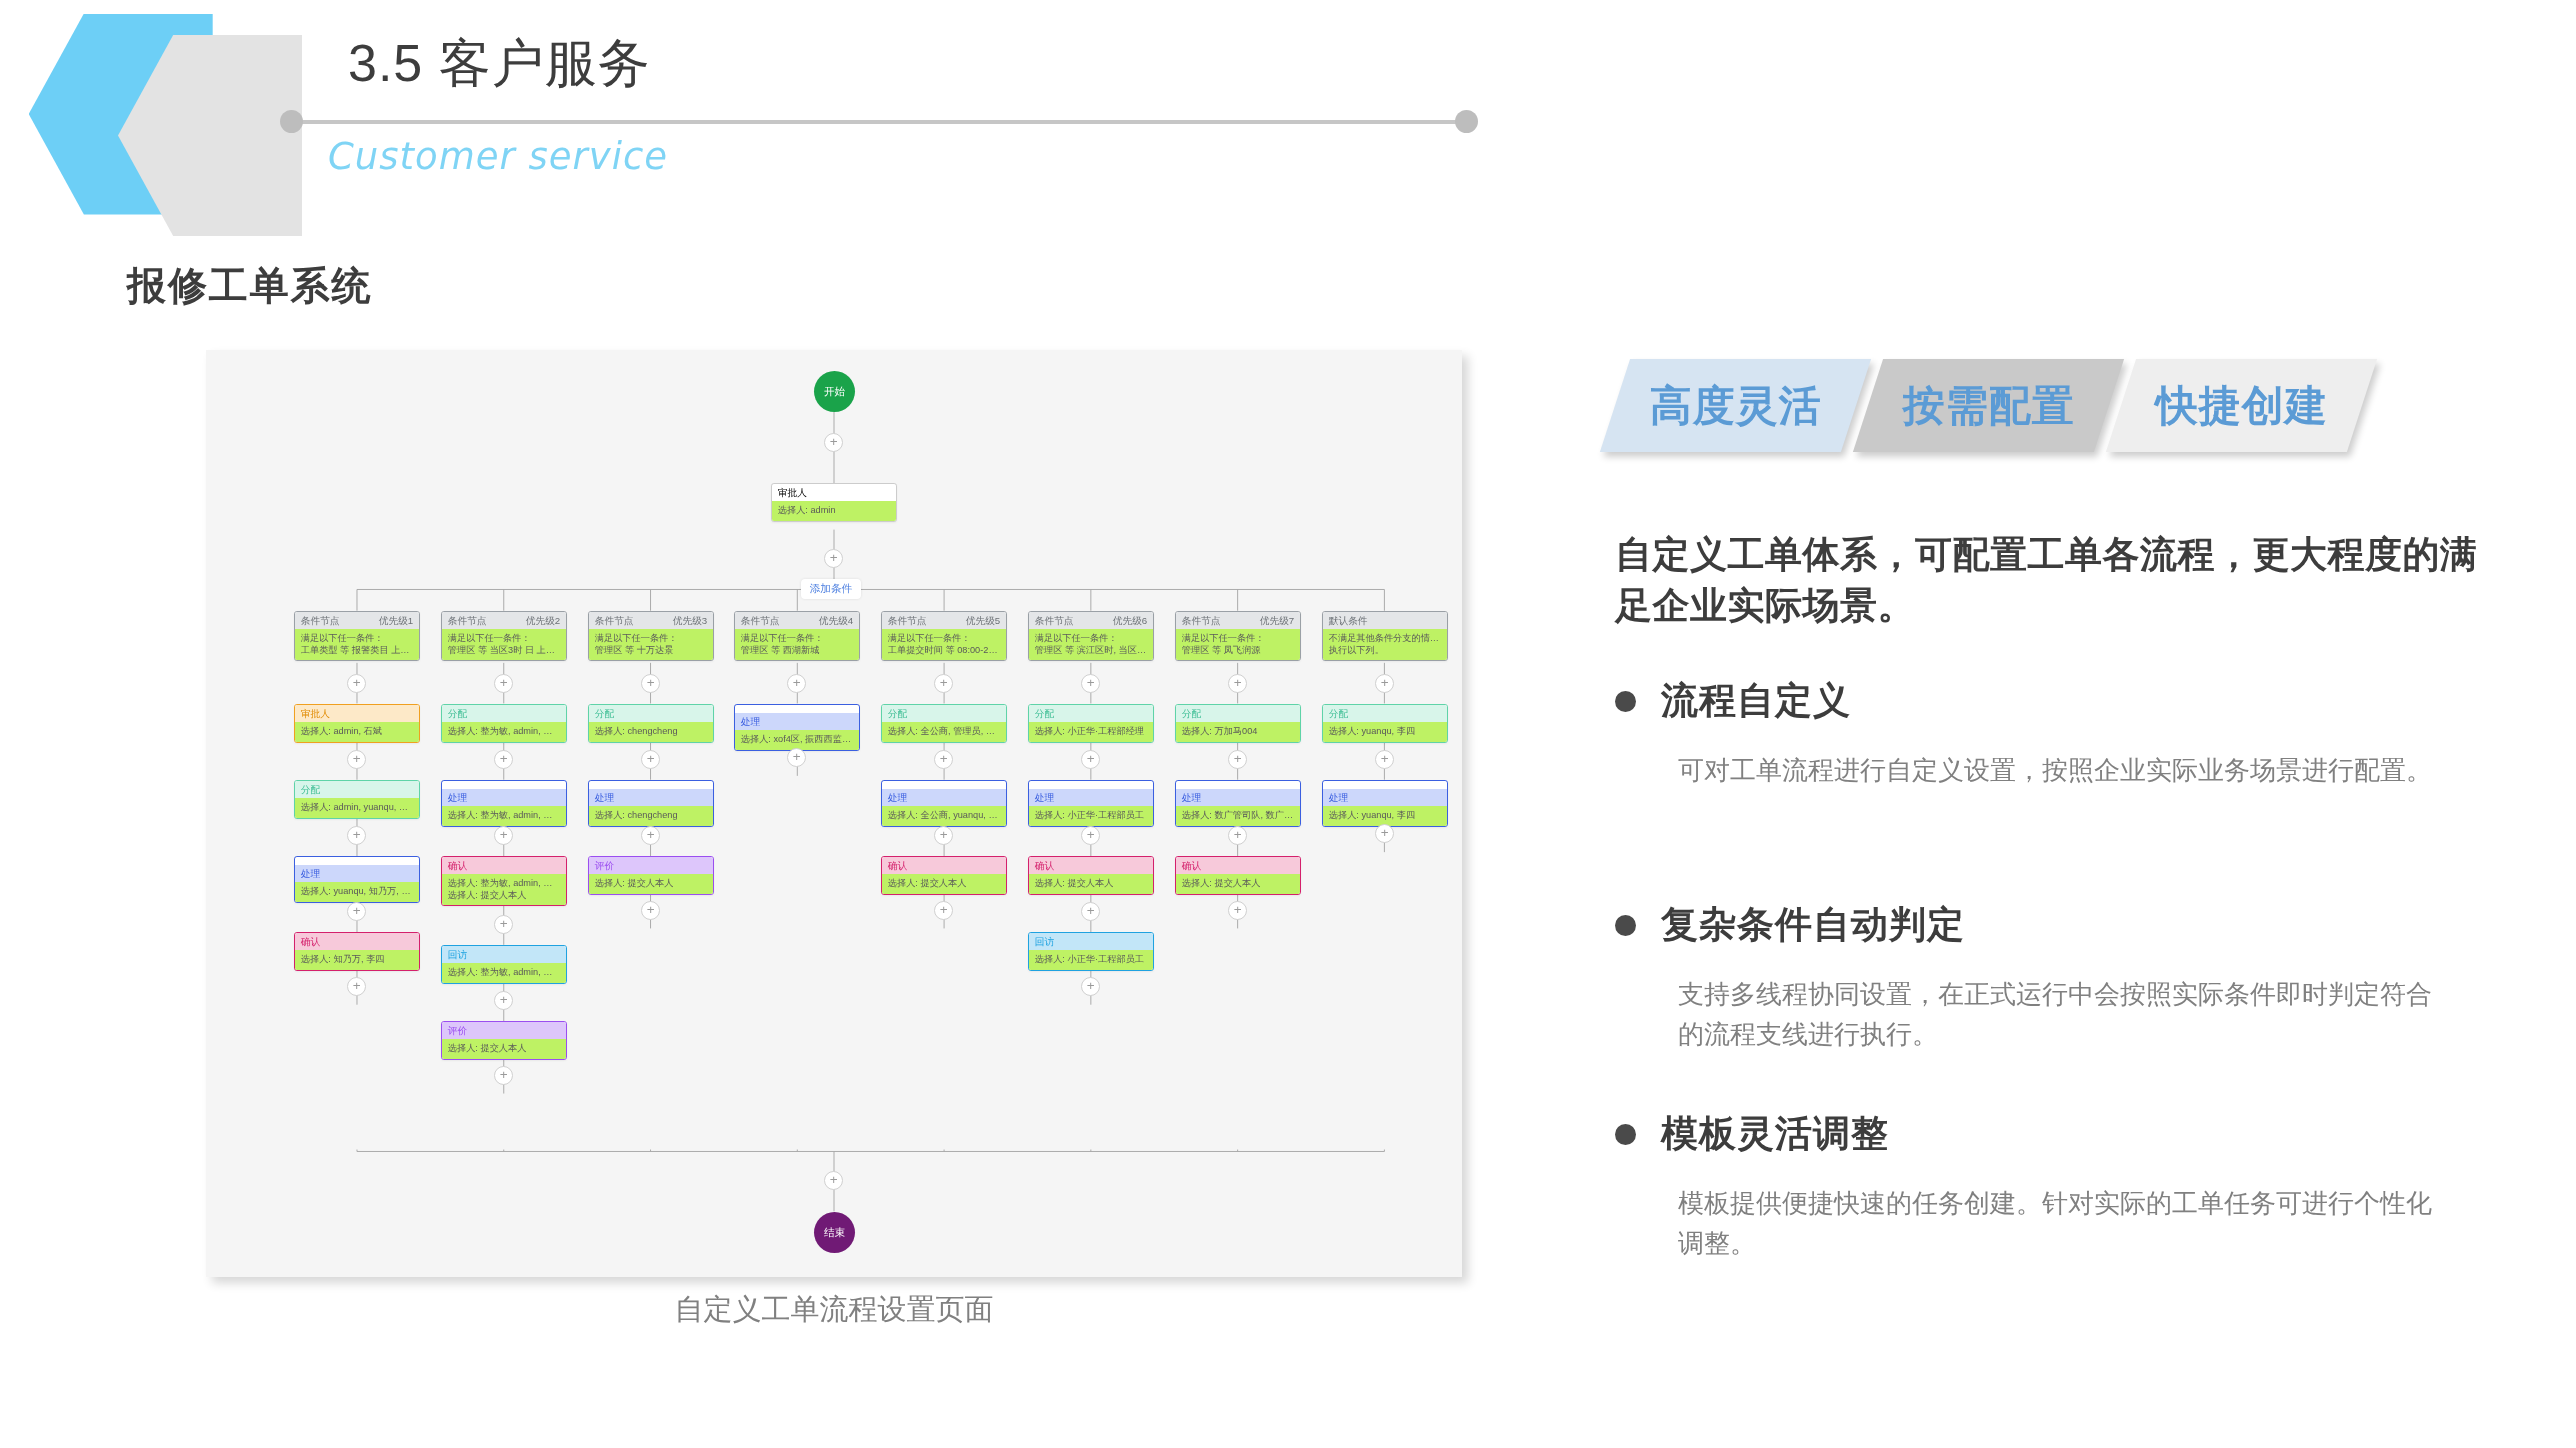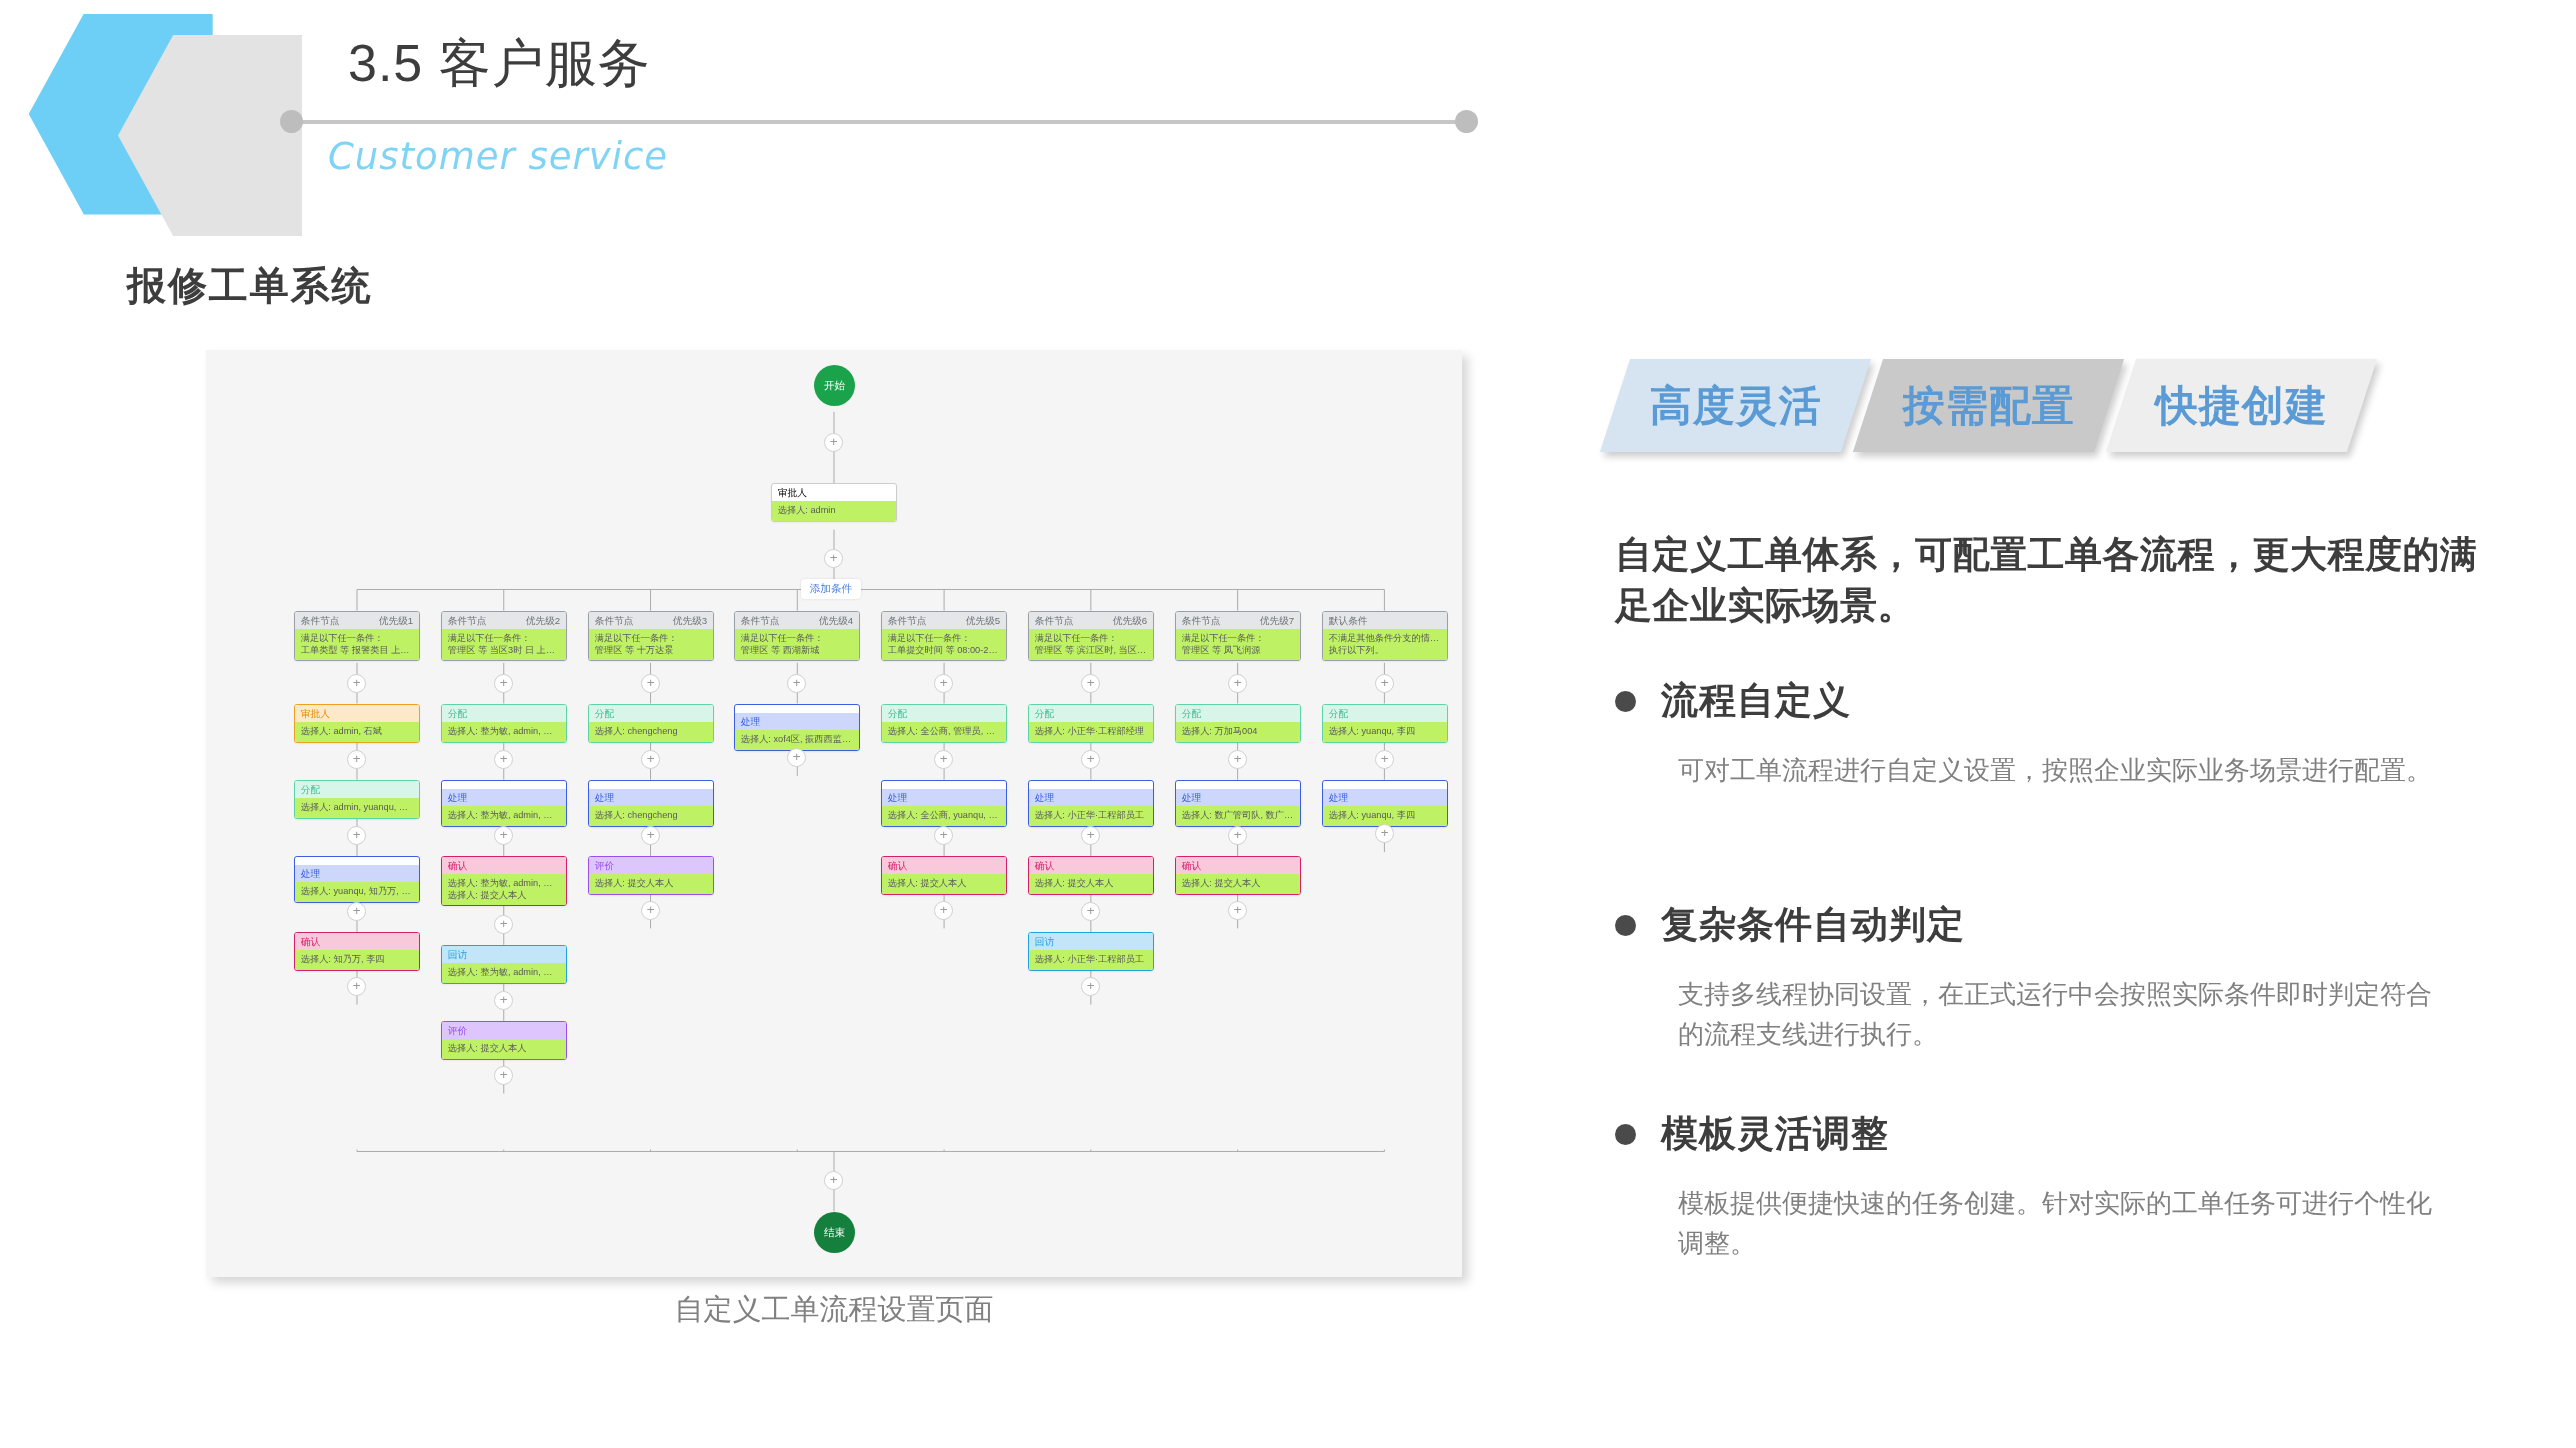--- a/index.html
+++ b/index.html
@@ -66,21 +66,21 @@
   
   .fc { position: absolute; inset: 0; }
   .fc svg { position: absolute; left: 0; top: 0; }
 
   .term {
     position: absolute; border-radius: 50%;
     display: flex; align-items: center; justify-content: center;
     color: #fff; font-size: 10.6px;
   }
   .term.start { width: 41px; height: 41px; background: #1aa34a; }
-  .term.end   { width: 41px; height: 41px; background: #15803d; }
+  .term.end   { width: 41px; height: 41px; background: #701a75; }
 
   .plus {
     position: absolute; width: 19.3px; height: 19.3px; border-radius: 50%;
     background: #fff; border: 1px solid #d0d0d0; color: #9a9a9a;
     font-size: 13.5px; line-height: 16.4px; text-align: center;
   }
 
   .addcond {
     position: absolute; background: #fff; border-radius: 3.9px;
     color: #4c7fe0; font-size: 10.6px; padding: 2.9px 8.7px;
@@ -231,21 +231,21 @@
           <line x1="308" y1="828" x2="308" y2="830" stroke="#a8a8a8" stroke-width="1"></line>
           <line x1="460" y1="828" x2="460" y2="830" stroke="#a8a8a8" stroke-width="1"></line>
           <line x1="612" y1="828" x2="612" y2="830" stroke="#a8a8a8" stroke-width="1"></line>
           <line x1="764" y1="828" x2="764" y2="830" stroke="#a8a8a8" stroke-width="1"></line>
           <line x1="916" y1="828" x2="916" y2="830" stroke="#a8a8a8" stroke-width="1"></line>
           <line x1="1068" y1="828" x2="1068" y2="830" stroke="#a8a8a8" stroke-width="1"></line>
           <line x1="1220" y1="828" x2="1220" y2="830" stroke="#a8a8a8" stroke-width="1"></line>
           <line x1="156" y1="830" x2="1220" y2="830" stroke="#a8a8a8" stroke-width="1"></line>
           <line x1="650" y1="830" x2="650" y2="892" stroke="#a8a8a8" stroke-width="1"></line>
         </svg>
-        <div class="term start" style="left:608px;top:15px;font-family:Liberation Serif, serif;">开始</div>
+        <div class="term start" style="left:608px;top:21px;font-family:Liberation Serif, serif;">开始</div>
         <div class="plus" style="left:618px;top:83px;">+</div>
         <div class="node undefined" style="left:565px;top:133px;width:126px;">
           <div class="nhead">
             <span>审批人</span>
           </div>
           <div class="nbody">
             <div>选择人: admin</div>
           </div>
         </div>
         <div class="plus" style="left:618px;top:199px;">+</div>

